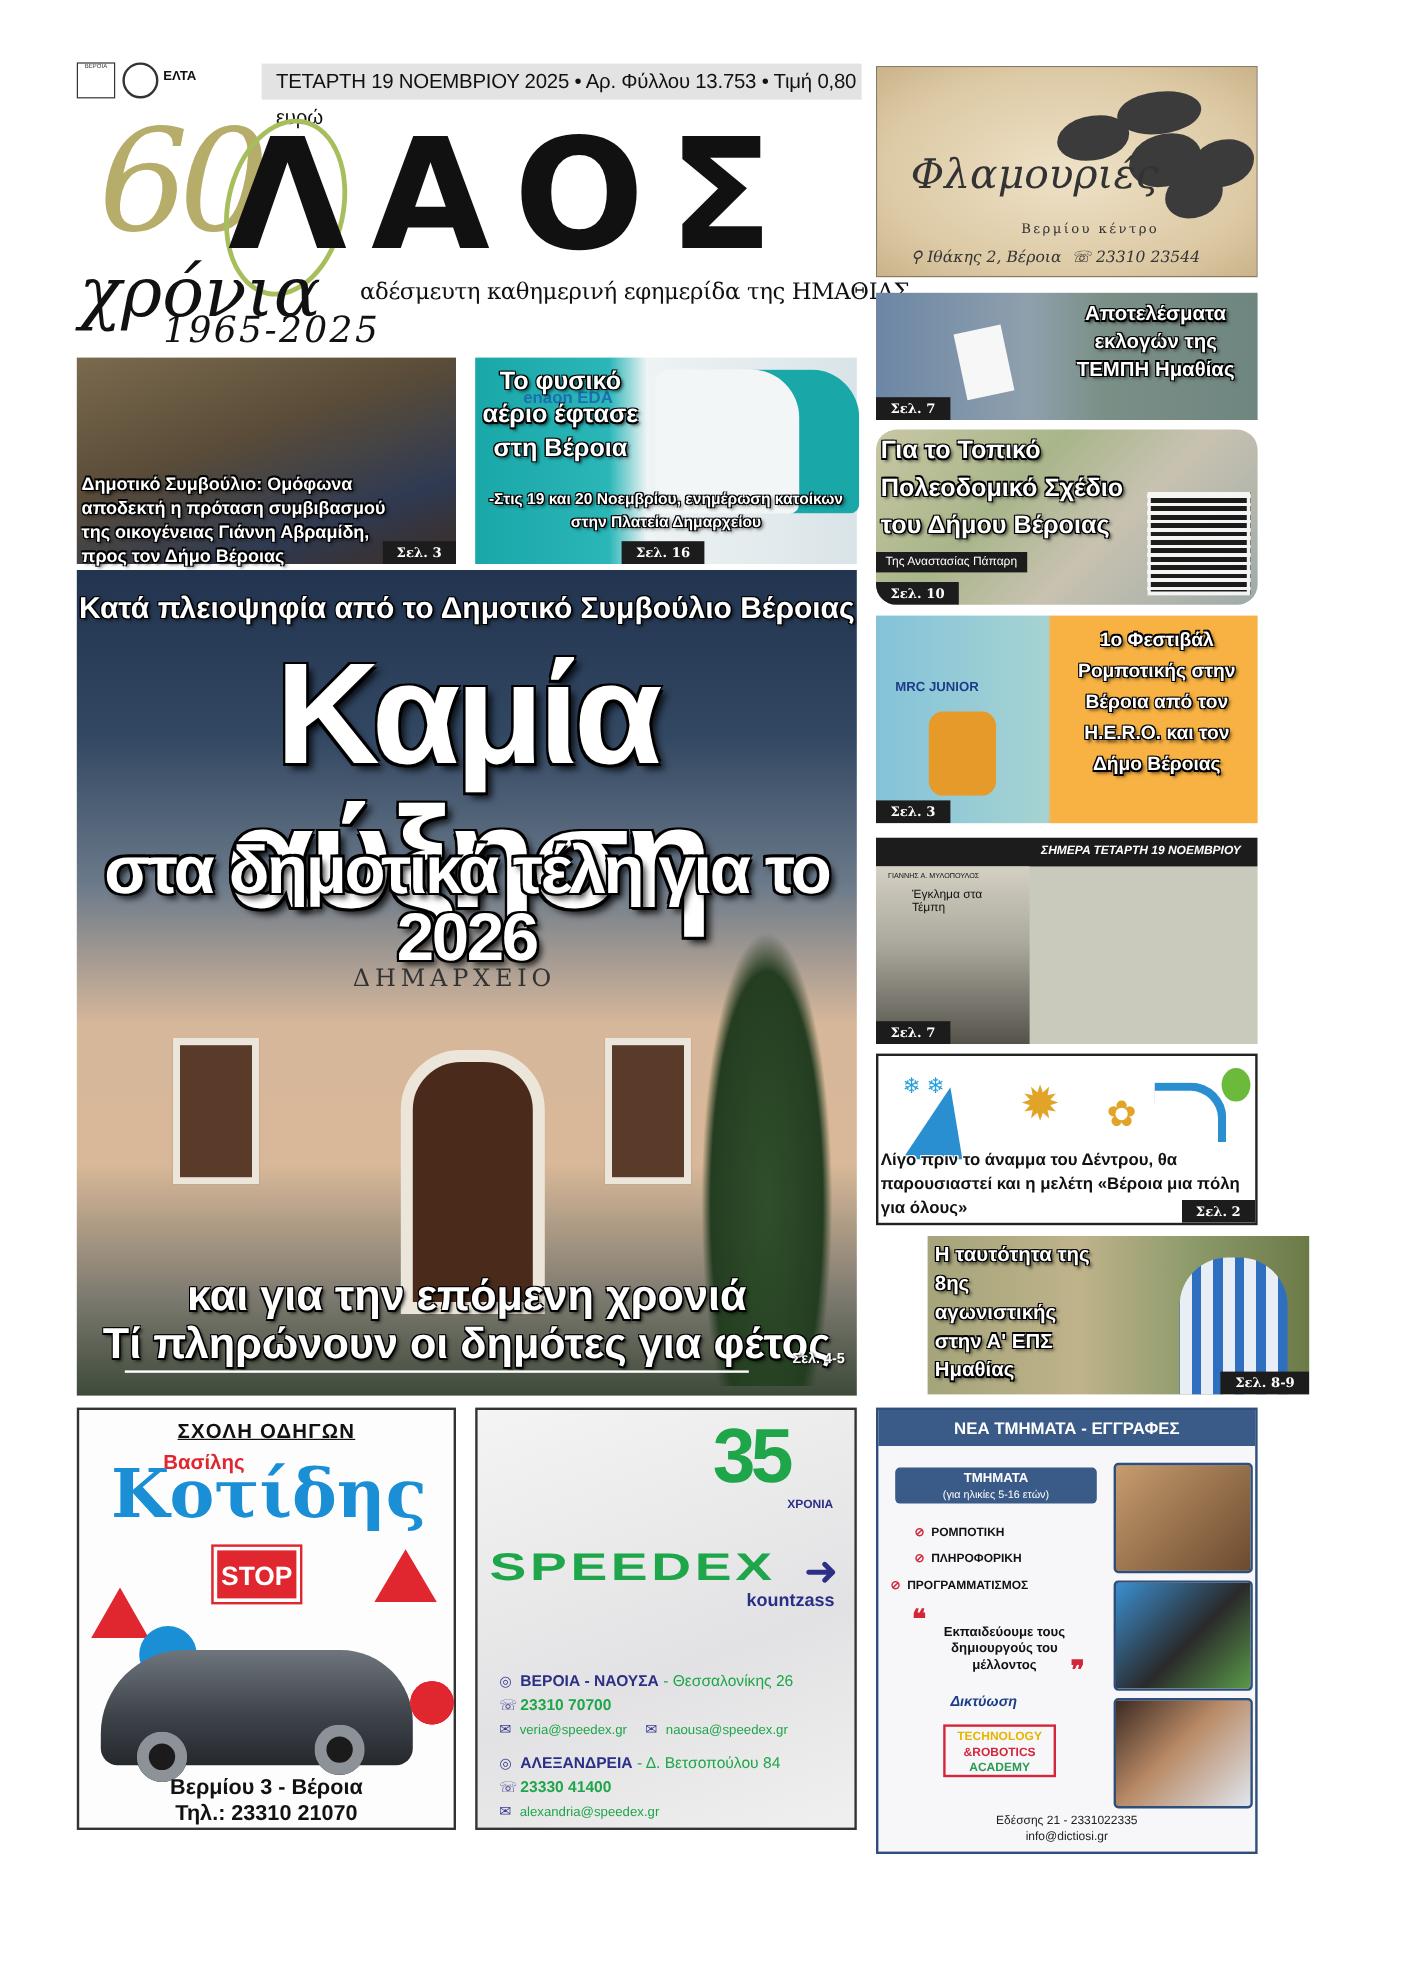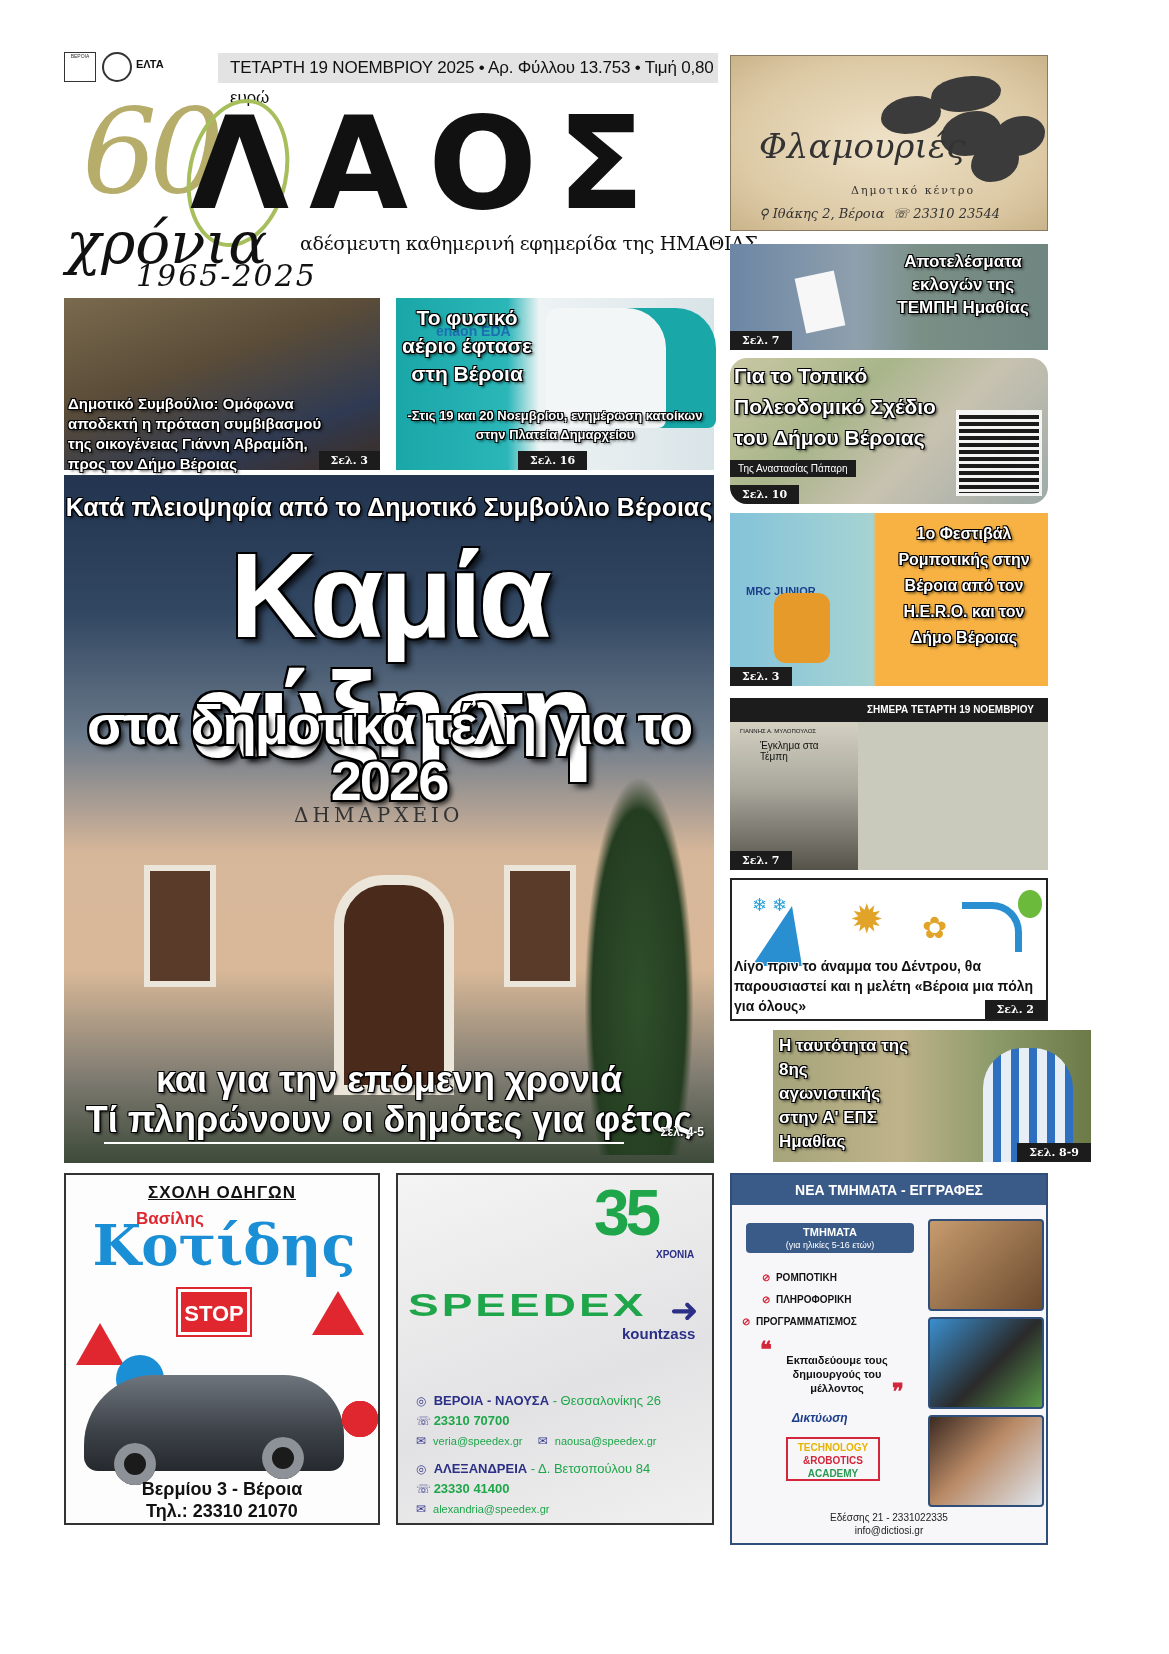--- a/index.html
+++ b/index.html
@@ -75,21 +75,21 @@
 <div class="abs" id="logo-years">1965-2025</div>
 <div class="abs" id="logo-tagline">αδέσμευτη καθημερινή εφημερίδα της ΗΜΑΘΙΑΣ</div>
 
 <div class="abs" id="ad-flam">
   <div class="leaf" style="left:150px;top:40px;width:60px;height:38px;"></div>
   <div class="leaf" style="left:200px;top:20px;width:70px;height:36px;"></div>
   <div class="leaf" style="left:210px;top:55px;width:60px;height:45px;"></div>
   <div class="leaf" style="left:262px;top:60px;width:52px;height:40px;"></div>
   <div class="leaf" style="left:240px;top:86px;width:48px;height:40px;"></div>
   <div class="brand">Φλαμουριές</div>
-  <div class="sub">Δημοτικό κέντρο</div>
+  <div class="sub">Βερμίου κέντρο</div>
   <div class="addr">
     <span>⚲</span>
     <span>Ιθάκης 2, Βέροια</span>
     &nbsp;<span>☏</span>
     <span>23310 23544</span>
   </div>
 </div>
 
 <div class="abs" id="story-council">
   <div class="abs caption outline" style="left:4px;top:96px;width:270px;">Δημοτικό Συμβούλιο: Ομόφωνα αποδεκτή η πρόταση συμβιβασμού της οικογένειας Γιάννη Αβραμίδη, προς τον Δήμο Βέροιας</div>
@@ -128,28 +128,28 @@
 </div>
 
 <div class="rbox" id="r-plan">
   <div class="abs outline" style="left:4px;top:2px;width:210px;font-size:21px;line-height:31px;">Για το Τοπικό Πολεοδομικό Σχέδιο του Δήμου Βέροιας</div>
   <div class="abs" style="left:226px;top:52px;width:86px;height:86px;background:repeating-linear-gradient(0deg,#000 0 4px,#fff 4px 7px),#fff;box-shadow:inset 0 0 0 3px #fff;opacity:.85;"></div>
   <div class="abs" style="left:0;top:102px;background:#1c1c1c;color:#fff;font-size:10px;padding:3px 8px;">Της Αναστασίας Πάπαρη</div>
   <div class="pgref" style="left:0;bottom:0;">Σελ. 10</div>
 </div>
 
 <div class="rbox" id="r-robot">
-  <div class="abs" style="left:16px;top:72px;color:#1c3e8a;font-weight:bold;font-size:11px;">MRC JUNIOR</div>
+  <div class="abs" style="left:16px;top:54px;color:#1c3e8a;font-weight:bold;font-size:11px;">MRC JUNIOR</div>
   <div class="abs" style="left:44px;top:80px;width:56px;height:70px;background:#e69a2a;border-radius:12px;"></div>
   <div class="rt outline" style="top:8px;width:148px;font-size:16px;line-height:26px;">1ο Φεστιβάλ Ρομποτικής στην Βέροια από τον Η.Ε.R.O. και τον Δήμο Βέροιας</div>
   <div class="pgref" style="left:0;bottom:0;">Σελ. 3</div>
 </div>
 
 <div class="rbox" id="r-book">
-  <div class="abs" style="left:0;top:0;width:318px;height:24px;background:#1c1c1c;color:#fff;font-size:10px;font-weight:bold;line-height:24px;text-align:right;padding-right:14px;">ΣΗΜΕΡΑ ΤΕΤΑΡΤΗ 19 ΝΟΕΜΒΡΙΟΥ</div>
+  <div class="abs" style="left:0;top:0;width:318px;height:24px;background:#1c1c1c;color:#fff;font-size:10px;font-weight:bold;line-height:24px;text-align:right;padding-right:14px;font-style:italic;">ΣΗΜΕΡΑ ΤΕΤΑΡΤΗ 19 ΝΟΕΜΒΡΙΟΥ</div>
   <div class="abs" style="left:0;top:24px;width:128px;height:148px;background:linear-gradient(180deg,#d4d0c2 0%,#a9a79c 45%,#55524a 100%);">
     <div class="abs" style="left:10px;top:6px;font-size:6px;">ΓΙΑΝΝΗΣ Α. ΜΥΛΟΠΟΥΛΟΣ</div>
     <div class="abs" style="left:30px;top:18px;width:70px;text-align:left;font-family:Liberation Sans, sans-serif;font-size:10px;">Έγκλημα στα Τέμπη</div>
   </div>
   <div class="pgref" style="left:0;bottom:0;">Σελ. 7</div>
 </div>
 
 <div class="rbox" id="r-tree">
   <div class="abs" style="left:20px;top:14px;color:#2aa0d8;font-size:18px;">❄ ❄</div>
   <div class="abs" style="left:20px;top:26px;width:0;height:0;border-left:40px solid transparent;border-right:10px solid transparent;border-bottom:60px solid #2a8fd0;"></div>

